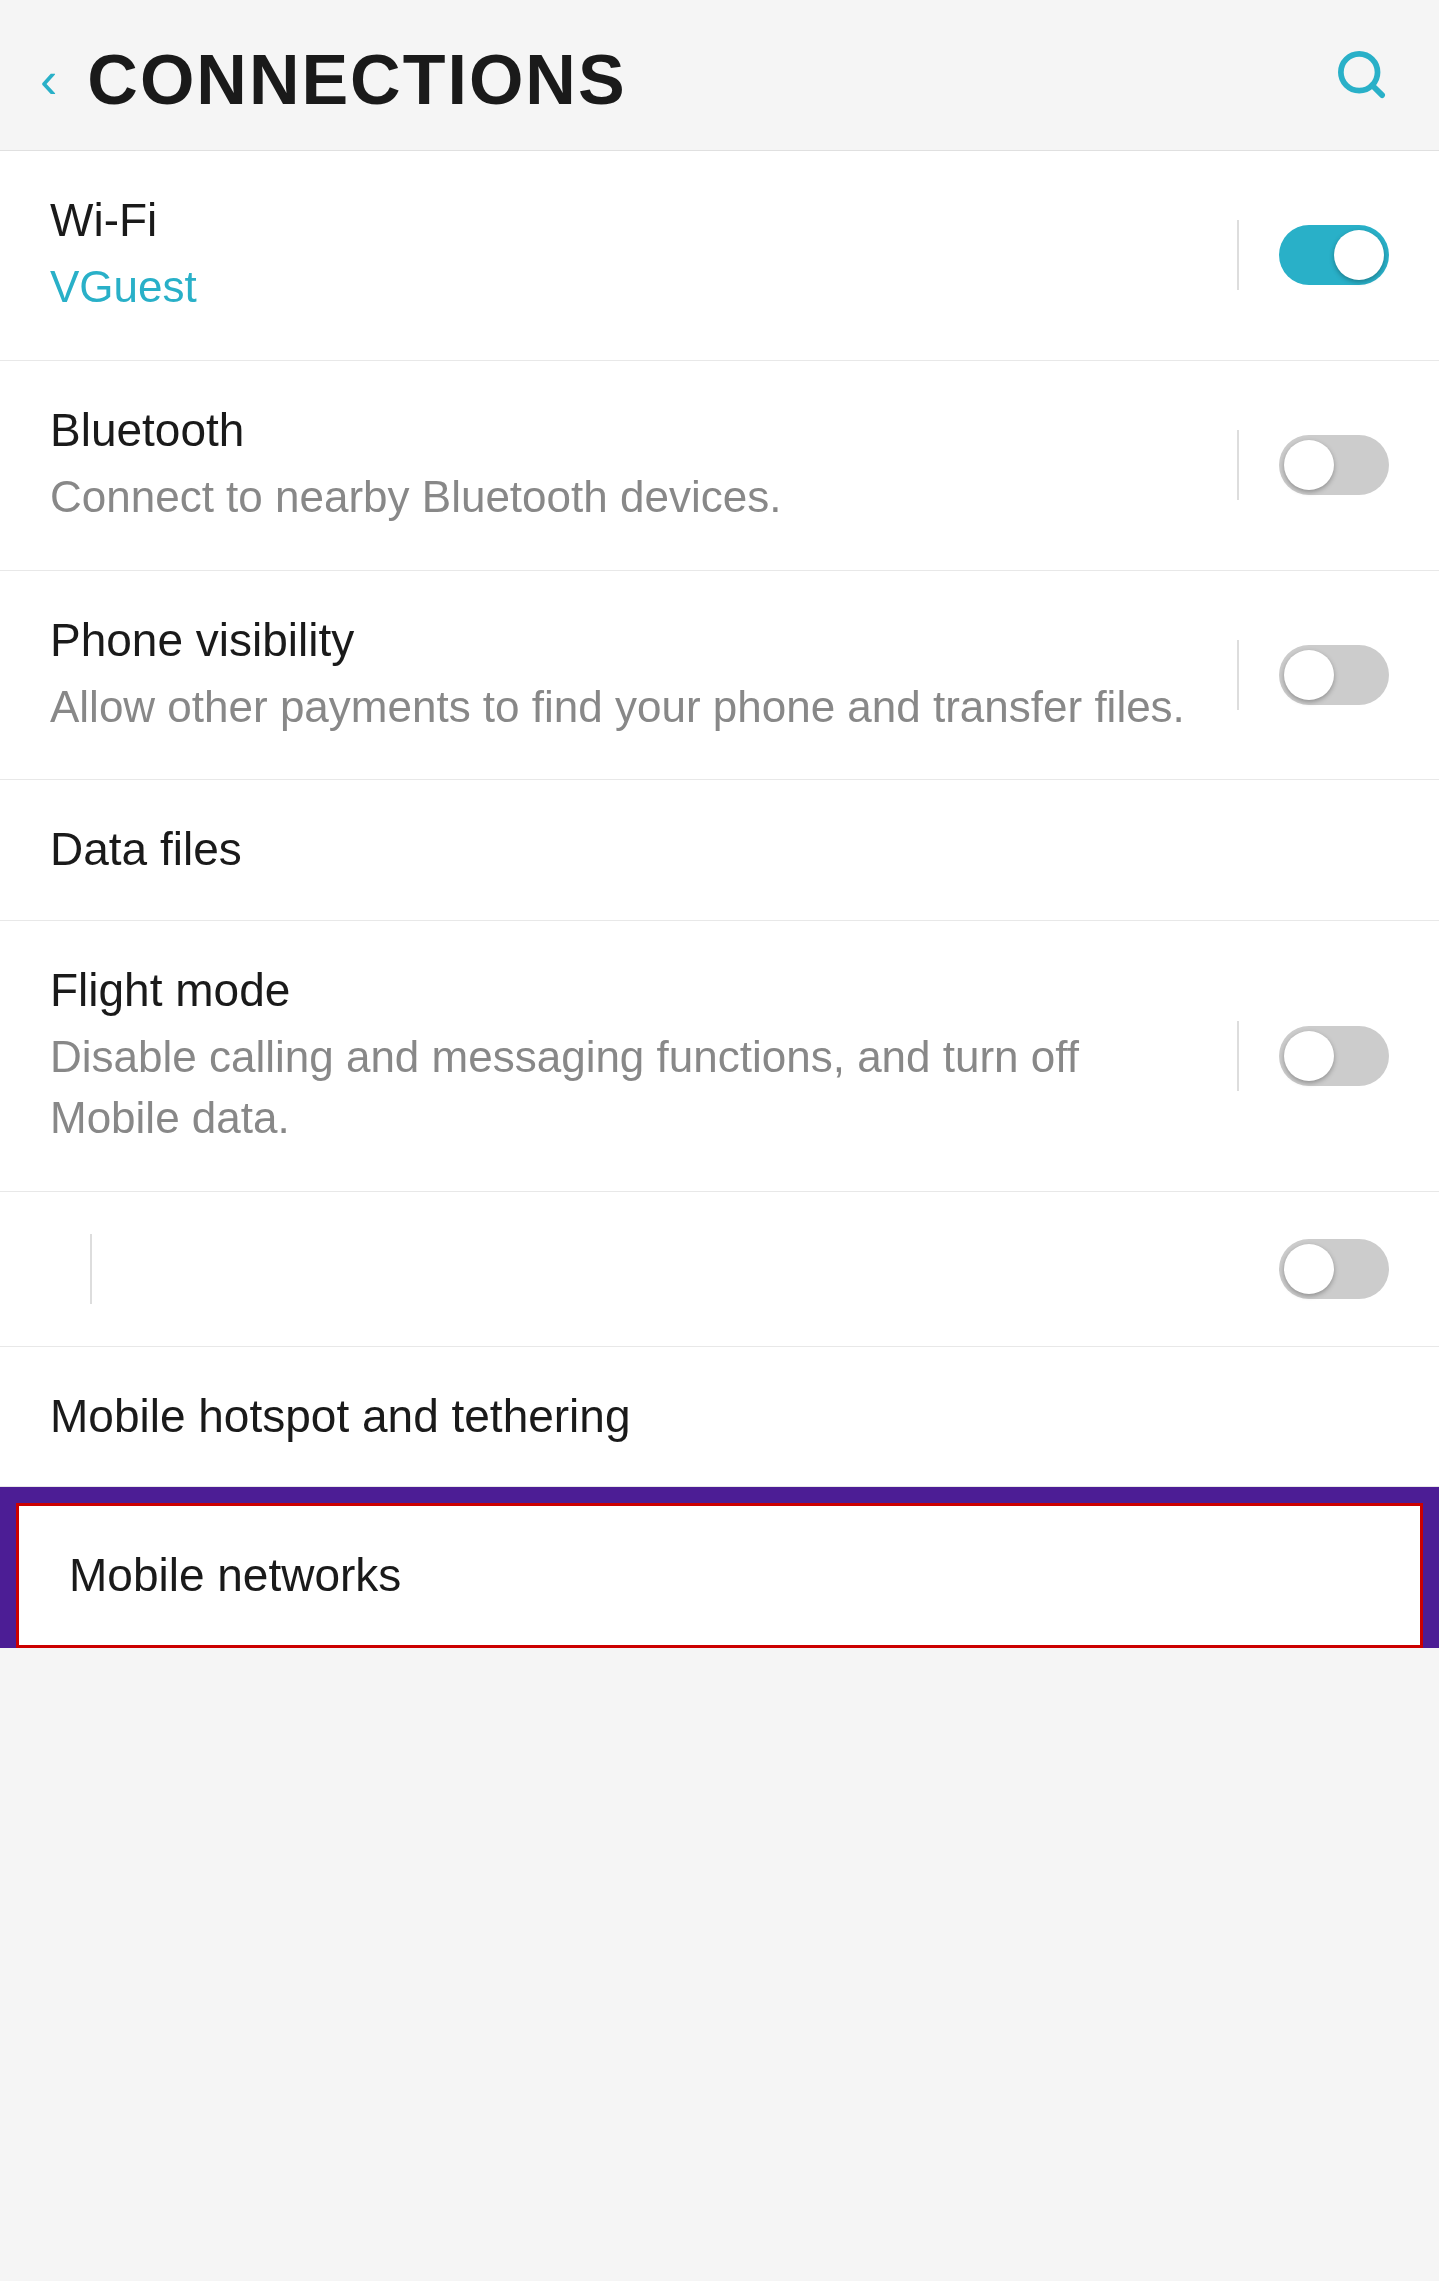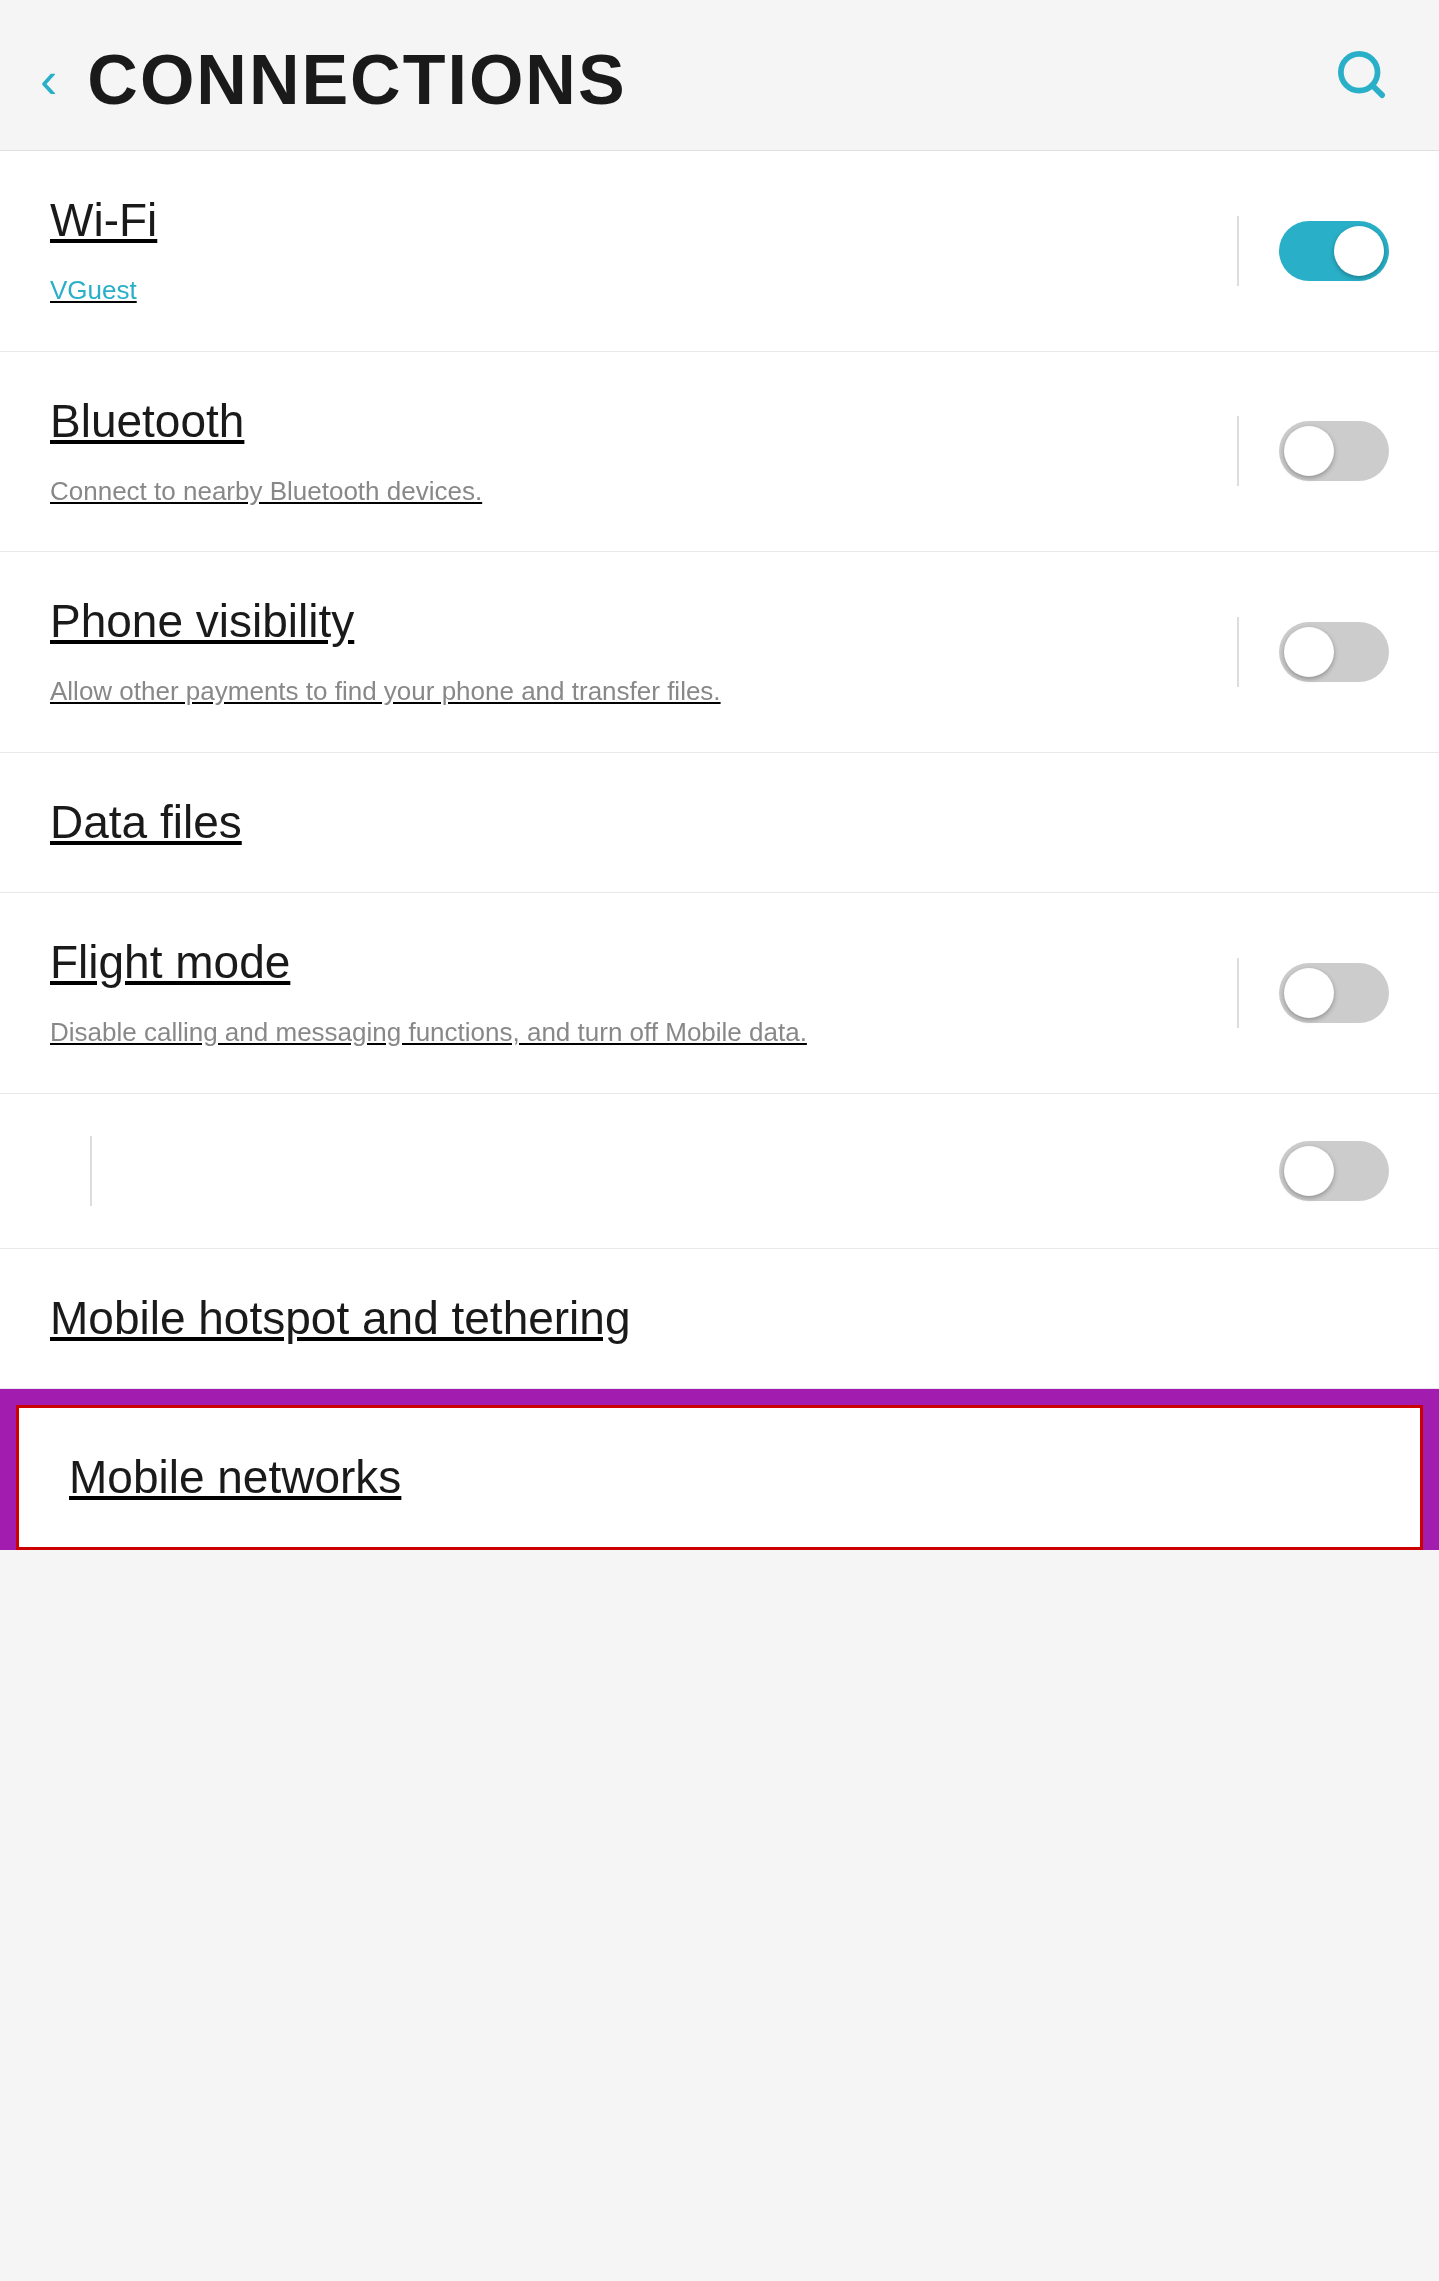--- a/index.html
+++ b/index.html
@@ -54,23 +54,22 @@
     }
 
     .search-btn {
       color: #29b0c8;
       font-size: 52px;
       cursor: pointer;
     }
 
     
     .settings-list {
-      background: #a21caf;
+      background: #4c1d95;
       width: 100%;
-      text-decoration: underline;
     }
 
     .settings-item {
       display: flex;
       align-items: center;
       justify-content: space-between;
       padding: 42px 50px;
       border-bottom: 1px solid #e8e8e8;
       background: #ffffff;
       cursor: pointer;
@@ -85,23 +84,23 @@
     }
 
     .settings-item-title {
       font-size: 46px;
       font-weight: 400;
       color: #1a1a1a;
       line-height: 1.2;
     }
 
     .settings-item-subtitle {
-      font-size: 26px;
+      font-size: 44px;
       color: #888888;
-      margin-top: 24px;
+      margin-top: 8px;
       line-height: 1.4;
     }
 
     .settings-item-subtitle.blue {
       color: #29b0c8;
     }
 
     
     .divider-line {
       width: 2px;

